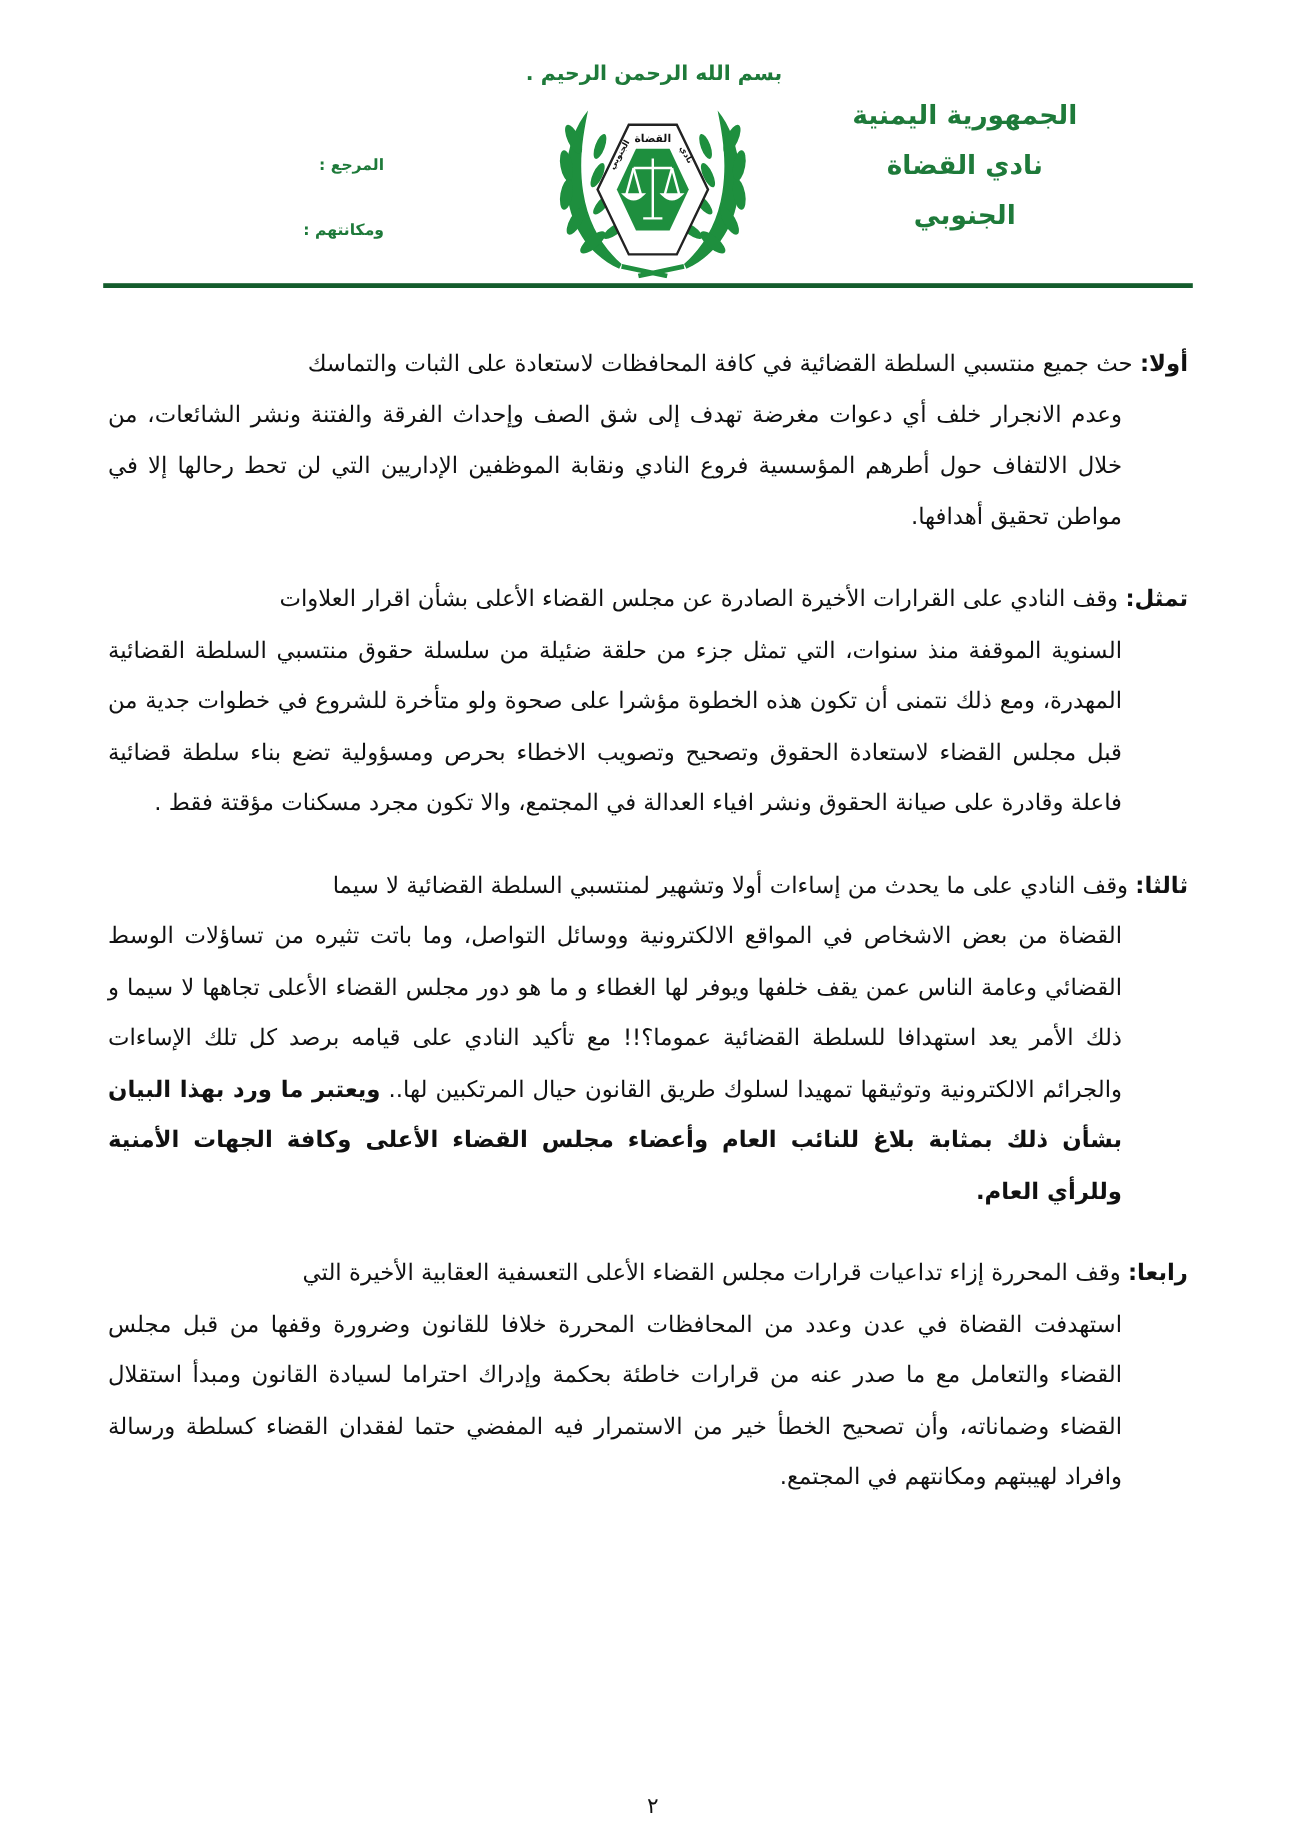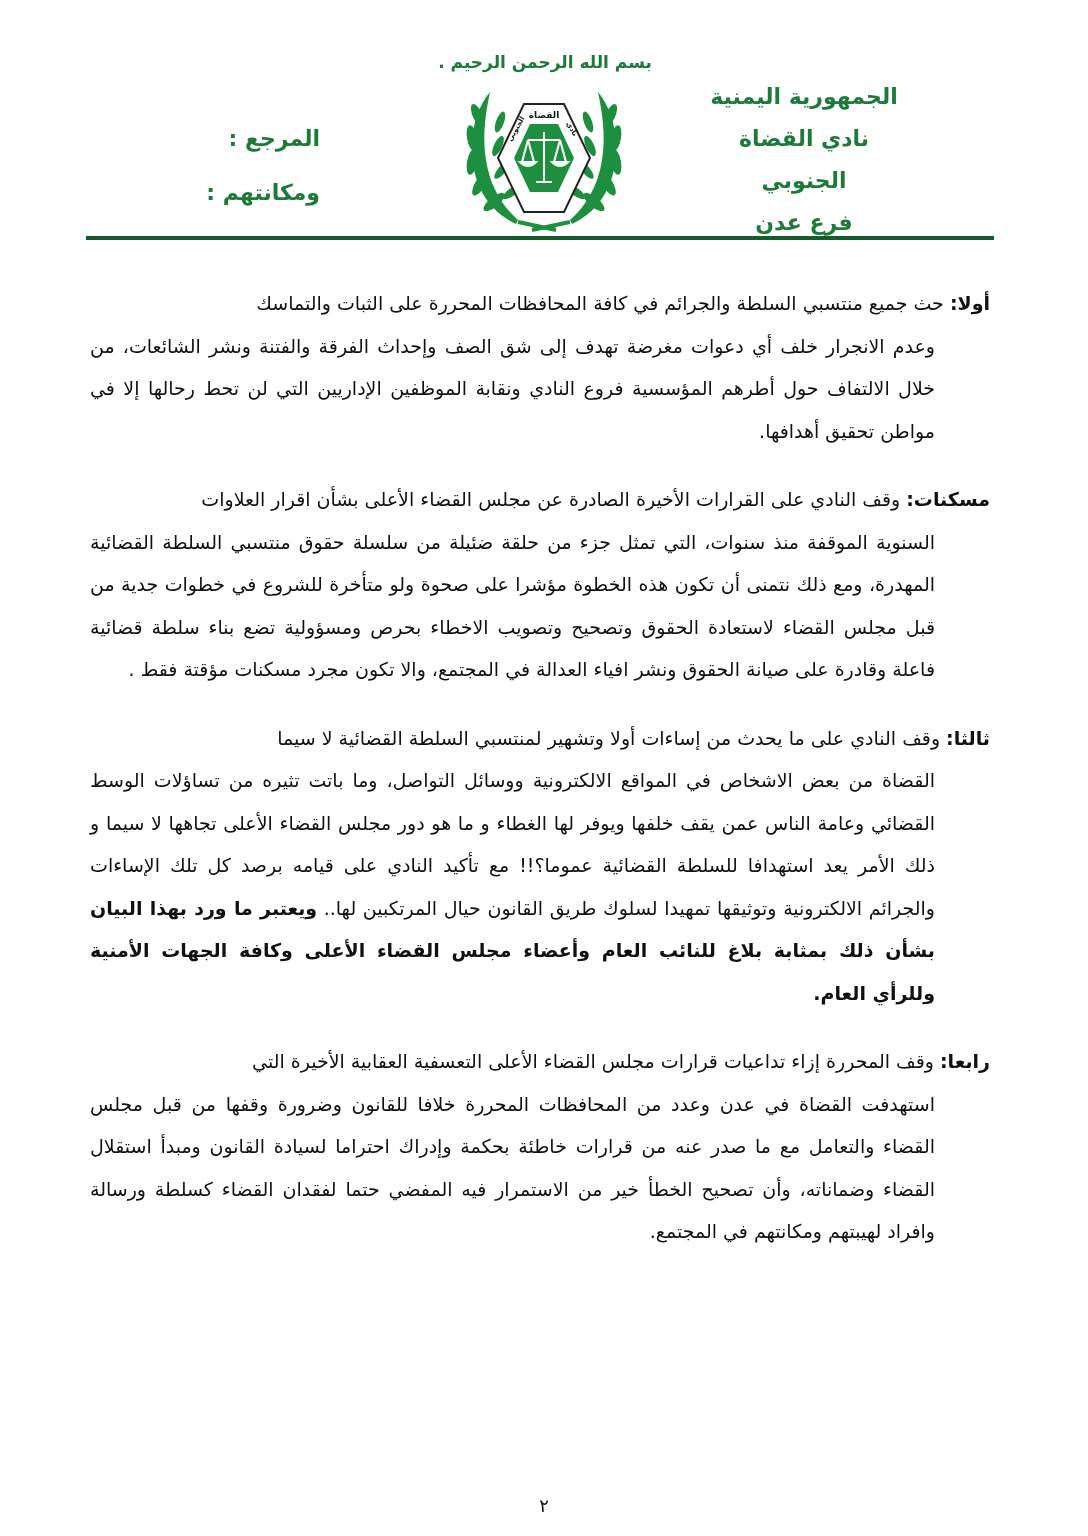--- a/index.html
+++ b/index.html
@@ -46,21 +46,21 @@
       line-height: 42px;
       direction: rtl;
     }
     .ref-block {
       position: absolute;
       top: 112px;
       left: 200px;
       width: 120px;
       color: #1e7a3a;
       font-weight: bold;
-      font-size: 22px;
+      font-size: 13px;
       line-height: 54px;
       direction: rtl;
     }
     .ref-block .field {
       display: block;
     }
     .logo {
       position: absolute;
       left: 456px;
       top: 82px;
@@ -115,21 +115,20 @@
   </style>
 </head>
 <body>
 
 <div class="letterhead">
   <div class="basmala">بسم الله الرحمن الرحيم .</div>
 
   <div class="org-block">
     <div>الجمهورية اليمنية</div>
     <div>نادي القضاة الجنوبي</div>
-    <div>فرع عدن</div>
   </div>
 
   <div class="ref-block">
     <span class="field">المرجع :</span>
     <span class="field">ومكانتهم :</span>
   </div>
 
   <svg class="logo" viewBox="0 0 176 150" xmlns="http://www.w3.org/2000/svg">
 
     <g fill="#1e8f3e">
@@ -180,26 +179,26 @@
     <text x="114" y="48" text-anchor="middle" font-size="7" font-weight="bold" fill="#111" font-family="DejaVu Sans, sans-serif" transform="rotate(60 114 48)">نادي</text>
     <text x="62" y="48" text-anchor="middle" font-size="7" font-weight="bold" fill="#111" font-family="DejaVu Sans, sans-serif" transform="rotate(-60 62 48)">الجنوبي</text>
   </svg>
 
   <div class="divider"></div>
 </div>
 
 <div class="content">
 
   <p class="clause">
-    <span class="clause-head">أولا:</span><span class="clause-body"> حث جميع منتسبي السلطة والجرائم في كافة المحافظات المحررة على الثبات والتماسك</span>
+    <span class="clause-head">أولا:</span><span class="clause-body"> حث جميع منتسبي السلطة القضائية في كافة المحافظات لاستعادة على الثبات والتماسك</span>
     <span class="cont">وعدم الانجرار خلف أي دعوات مغرضة تهدف إلى شق الصف وإحداث الفرقة والفتنة ونشر الشائعات، من خلال الالتفاف حول أطرهم المؤسسية فروع النادي ونقابة الموظفين الإداريين التي لن تحط رحالها إلا في مواطن تحقيق أهدافها.</span>
   </p>
 
   <p class="clause">
-    <span class="clause-head">مسكنات:</span><span class="clause-body"> وقف النادي على القرارات الأخيرة الصادرة عن مجلس القضاء الأعلى بشأن اقرار العلاوات</span>
+    <span class="clause-head">تمثل:</span><span class="clause-body"> وقف النادي على القرارات الأخيرة الصادرة عن مجلس القضاء الأعلى بشأن اقرار العلاوات</span>
     <span class="cont">السنوية الموقفة منذ سنوات، التي تمثل جزء من حلقة ضئيلة من سلسلة حقوق منتسبي السلطة القضائية المهدرة، ومع ذلك نتمنى أن تكون هذه الخطوة مؤشرا على صحوة ولو متأخرة للشروع في خطوات جدية من قبل مجلس القضاء لاستعادة الحقوق وتصحيح وتصويب الاخطاء بحرص ومسؤولية تضع بناء سلطة قضائية فاعلة وقادرة على صيانة الحقوق ونشر افياء العدالة في المجتمع، والا تكون مجرد مسكنات مؤقتة فقط .</span>
   </p>
 
   <p class="clause">
     <span class="clause-head">ثالثا:</span><span class="clause-body"> وقف النادي على ما يحدث من إساءات أولا وتشهير لمنتسبي السلطة القضائية لا سيما</span>
     <span class="cont"><span>القضاة من بعض الاشخاص في المواقع الالكترونية ووسائل التواصل، وما باتت تثيره من تساؤلات الوسط القضائي وعامة الناس عمن يقف خلفها ويوفر لها الغطاء و ما هو دور مجلس القضاء الأعلى تجاهها لا سيما و ذلك الأمر يعد استهدافا للسلطة القضائية عموما؟!! مع تأكيد النادي على قيامه برصد كل تلك الإساءات والجرائم الالكترونية وتوثيقها تمهيدا لسلوك طريق القانون حيال المرتكبين لها.. </span><span class="emph">ويعتبر ما ورد بهذا البيان بشأن ذلك بمثابة بلاغ للنائب العام وأعضاء مجلس القضاء الأعلى وكافة الجهات الأمنية وللرأي العام.</span></span>
   </p>
 
   <p class="clause">
     <span class="clause-head">رابعا:</span><span class="clause-body"> وقف المحررة إزاء تداعيات قرارات مجلس القضاء الأعلى التعسفية العقابية الأخيرة التي</span>

